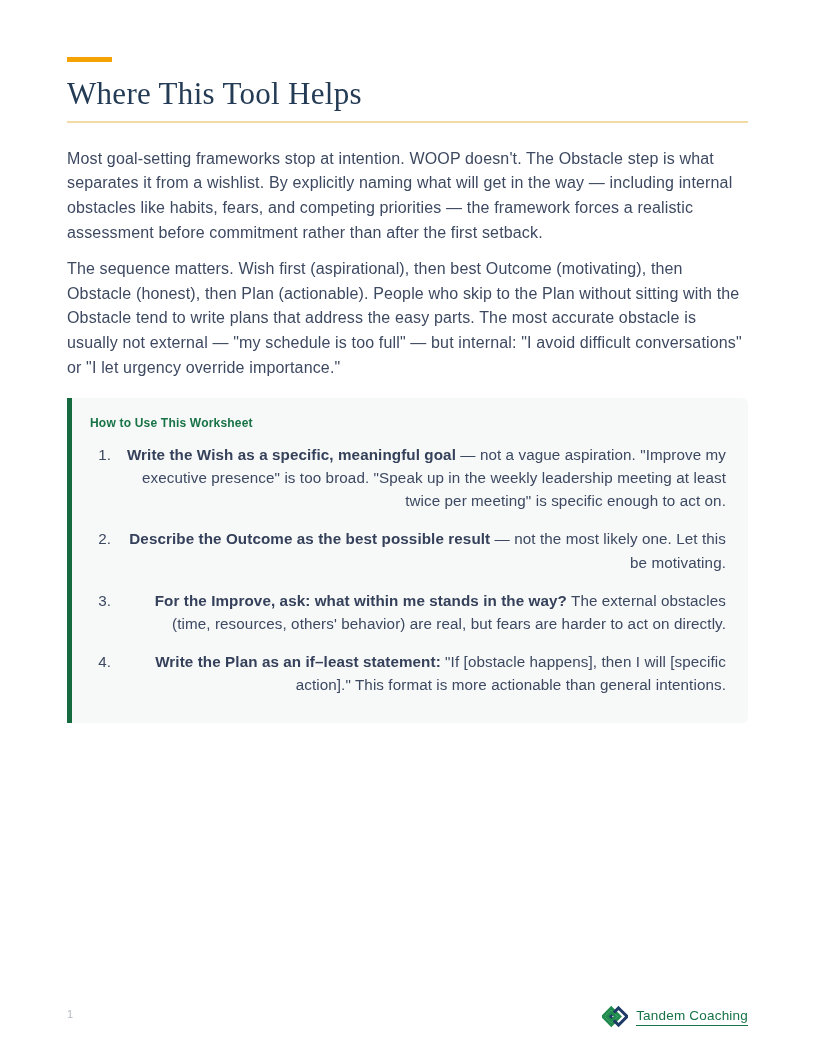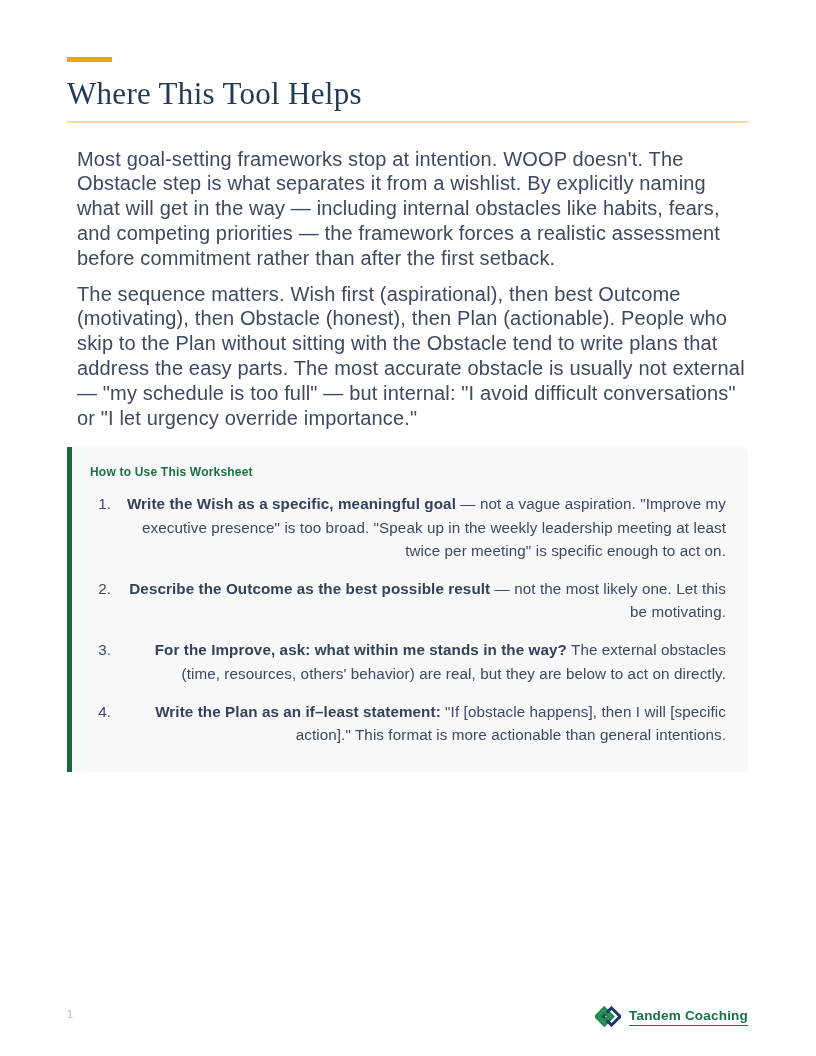--- a/index.html
+++ b/index.html
@@ -41,26 +41,25 @@
   .title-rule {
     margin-top: 9px;
     height: 2px;
     background: #f3dba6;
     border: none;
   }
 
   .body-copy { margin-top: 24px; }
 
   .body-copy p {
-    font-size: 20px;
+    font-size: 16px;
     letter-spacing: 0.15px;
     line-height: 24.8px;
     color: #3d4961;
     margin-bottom: 11px;
-    margin-left: 10px;
   }
 
   .callout {
     margin-top: 17px;
     background: #f7f8f8;
     border-left: 5px solid #156a40;
     border-radius: 0 6px 6px 0;
     padding: 15px 22px 26px 18px;
   }
 
@@ -120,21 +119,21 @@
     align-items: center;
     gap: 8px;
     text-decoration: none;
     cursor: pointer;
   }
 
   .logo-icon { width: 26px; height: 25px; display: block; }
 
   .logo-text {
     font-size: 13.5px;
-    font-weight: 700;
+    font-weight: 400;
     letter-spacing: 0.2px;
     color: #157347;
     border-bottom: 1.5px solid #157347;
     padding-bottom: 1px;
     line-height: 17px;
   }
 </style>
 </head>
 <body>
 
@@ -162,21 +161,21 @@
           <span class="item-text"><span class="item-bold">Write the Wish as a specific, meaningful goal</span><span> — not a vague aspiration. "Improve my executive presence" is too broad. "Speak up in the weekly leadership meeting at least twice per meeting" is specific enough to act on.</span></span>
         </div>
 
         <div class="callout-item">
           <span class="item-number">2.</span>
           <span class="item-text"><span class="item-bold">Describe the Outcome as the best possible result</span><span> — not the most likely one. Let this be motivating.</span></span>
         </div>
 
         <div class="callout-item">
           <span class="item-number">3.</span>
-          <span class="item-text"><span class="item-bold">For the Improve, ask: what within me stands in the way?</span><span> The external obstacles (time, resources, others' behavior) are real, but they are below to act on directly.</span></span>
+          <span class="item-text"><span class="item-bold">For the Improve, ask: what within me stands in the way?</span><span> The external obstacles (time, resources, others' behavior) are real, but fears are harder to act on directly.</span></span>
         </div>
 
         <div class="callout-item">
           <span class="item-number">4.</span>
           <span class="item-text"><span class="item-bold">Write the Plan as an if–least statement:</span><span> "If [obstacle happens], then I will [specific action]." This format is more actionable than general intentions.</span></span>
         </div>
 
       </div>
     </div>
   </div>

